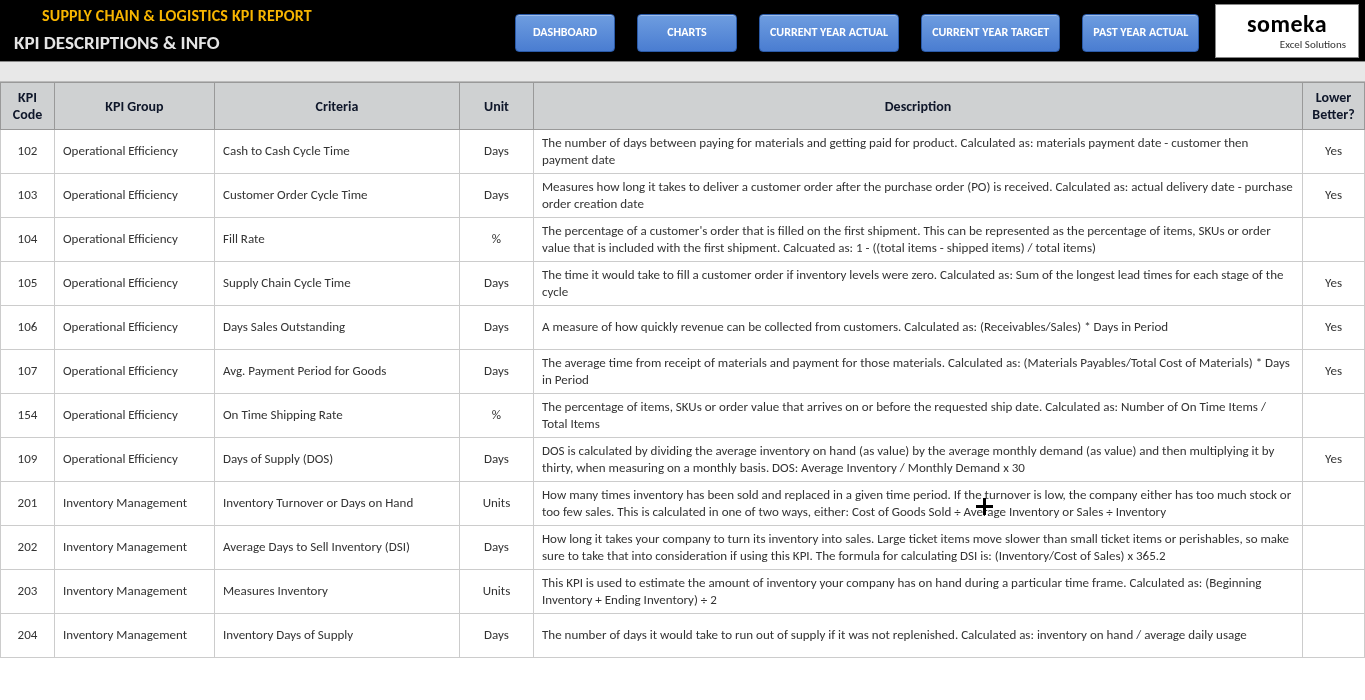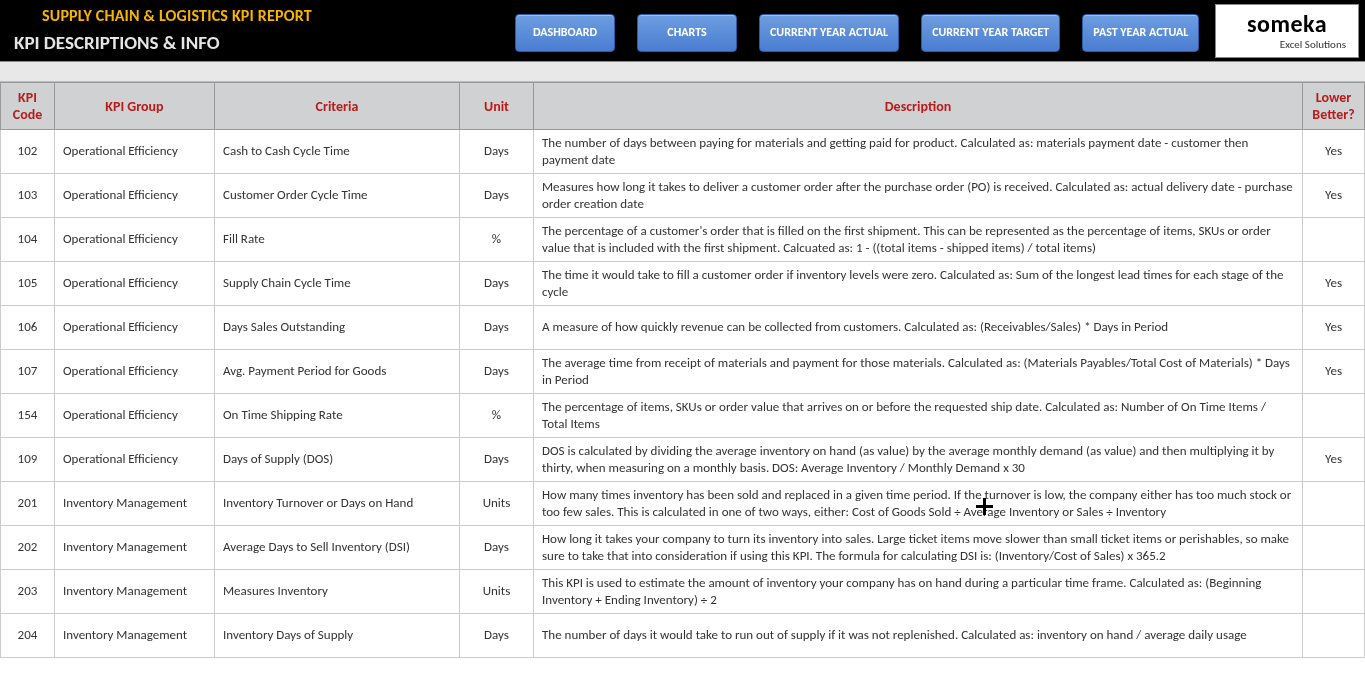--- a/index.html
+++ b/index.html
@@ -91,21 +91,21 @@
   
   table {
     width: 100%;
     border-collapse: collapse;
     table-layout: fixed;
   }
   thead th {
     background: #cfd1d2;
     font-weight: bold;
     font-size: 14px;
-    color: #b91c1c;
+    color: #0f172a;
     border: 1px solid #999;
     padding: 6px 6px;
     vertical-align: middle;
     text-align: center;
     height: 42px;
   }
   tbody td {
     border: 1px solid #ccc;
     padding: 4px 8px;
     font-size: 13px;

